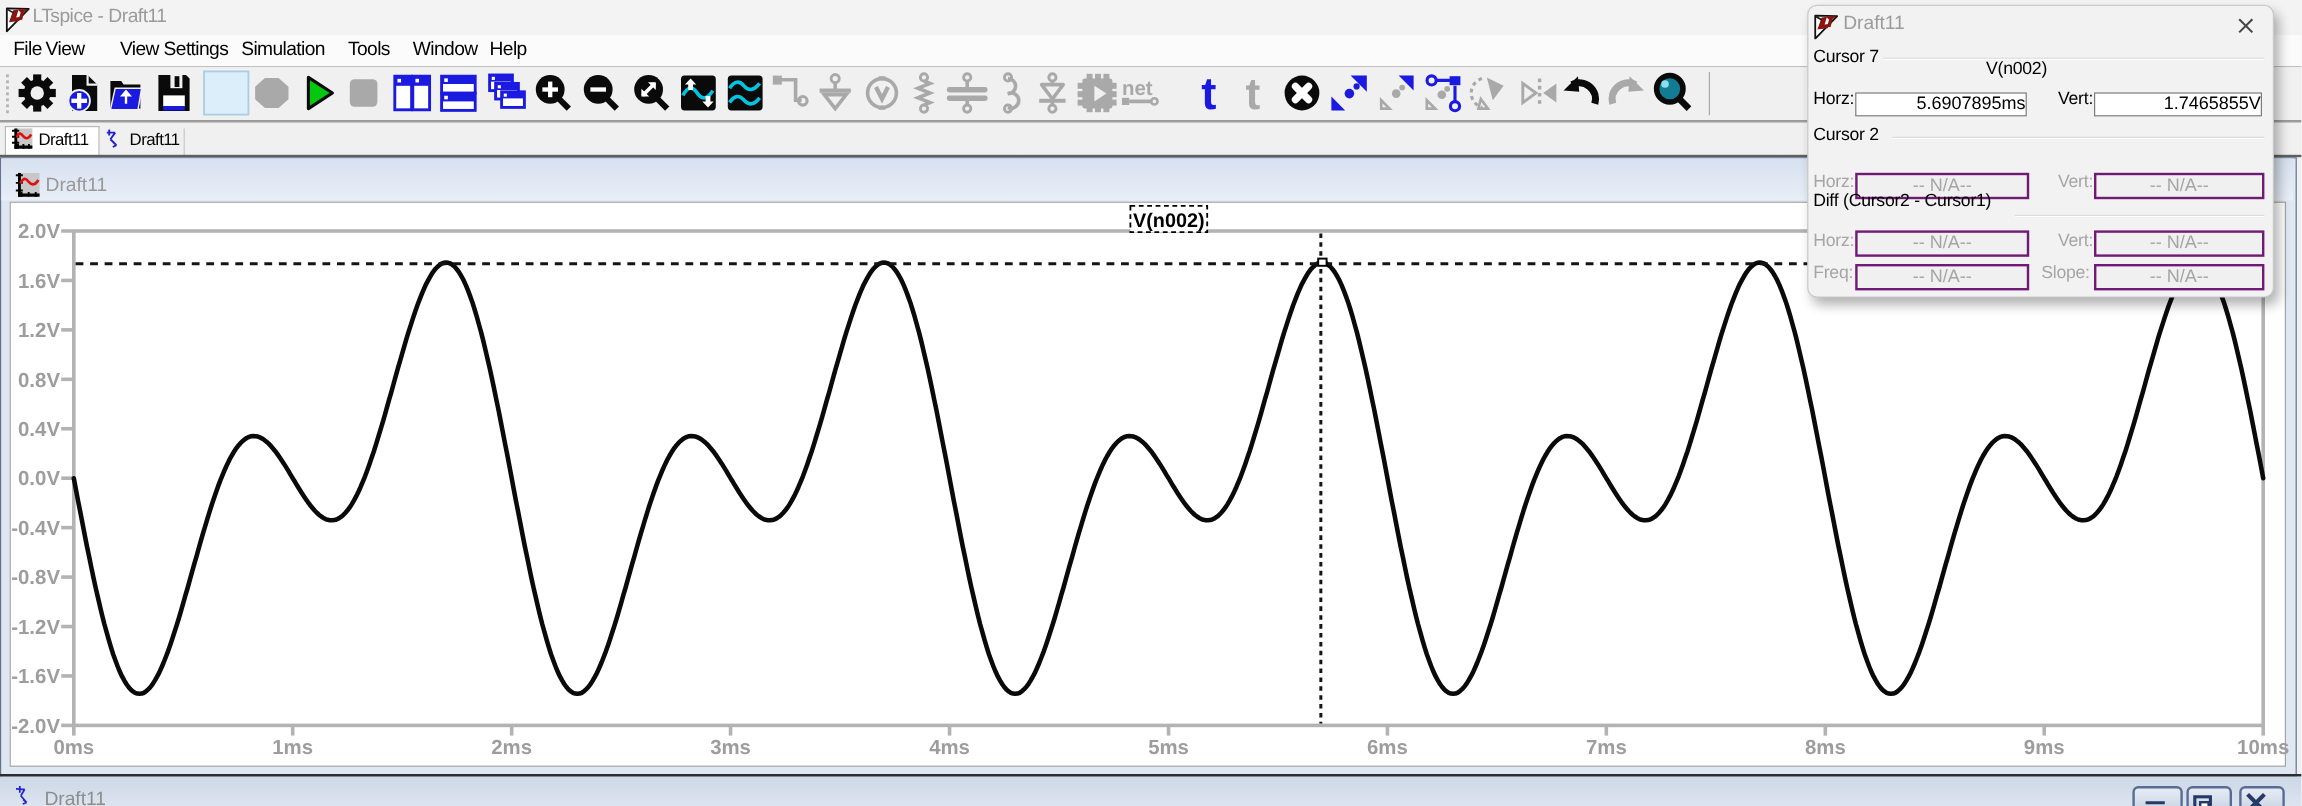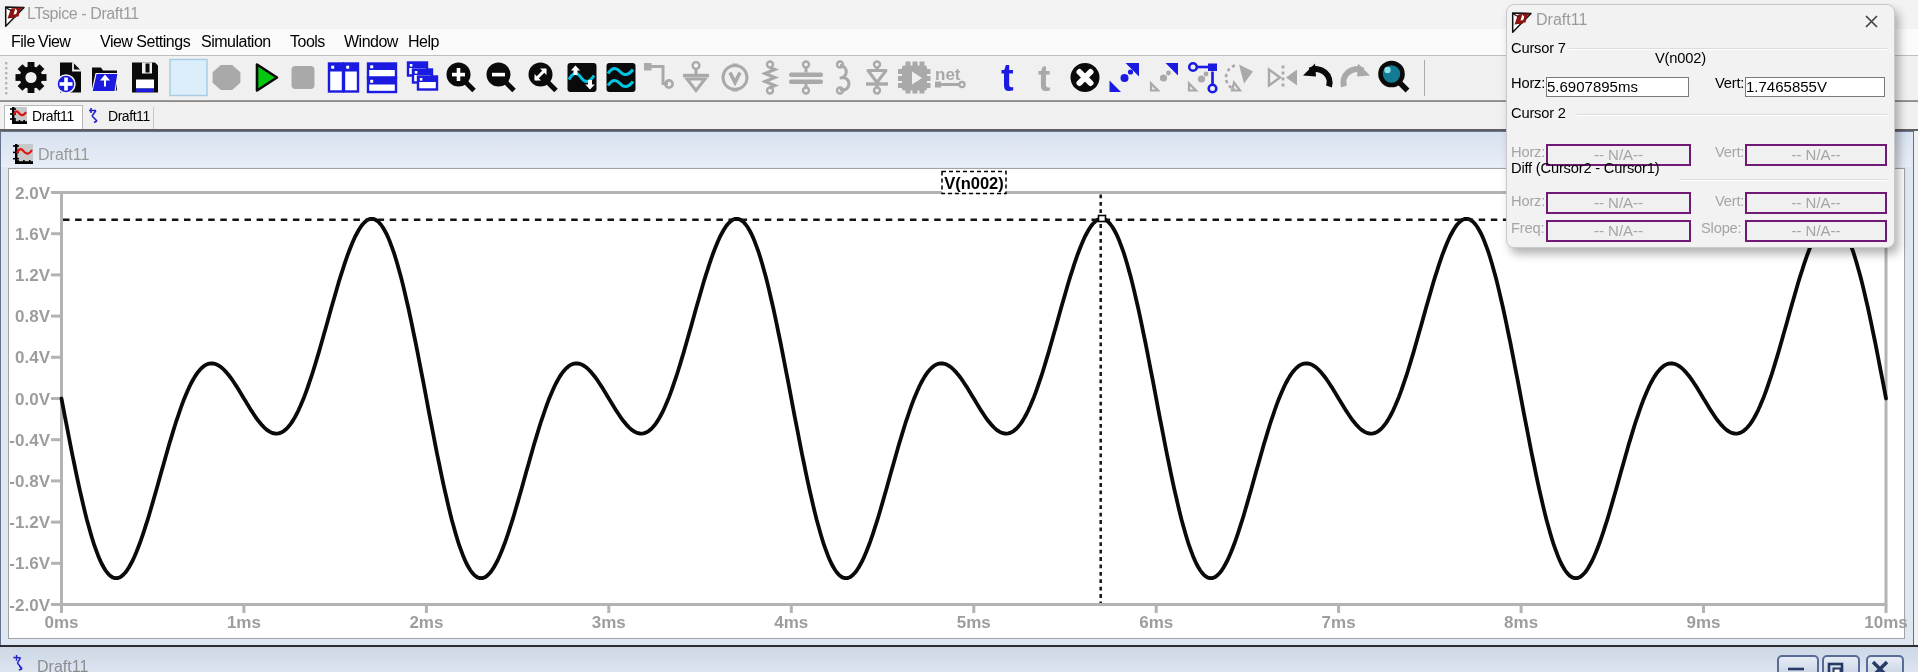--- a/index.html
+++ b/index.html
@@ -24,21 +24,21 @@
 #plotpane{left:8px;top:168px;width:1895px;height:469px;background:#ffffff;border:1px solid #a3a3a3;}
 
 #bwin{left:0;top:645px;width:1918px;height:27px;background:linear-gradient(#cdd8e6,#dde5f0);border-top:2px solid #2d2d2d;}
 #bwtext{left:37px;top:658px;font-size:16px;color:#8d8d8d;}
 .bbtn{position:absolute;top:655px;width:42px;height:26px;box-sizing:border-box;border:2px solid #5a6c96;border-radius:5px;background:linear-gradient(#e6ecf5,#c3cfdf);}
 
 #dlg{left:1506px;top:4px;width:387px;height:242px;background:#f2f2f2;border:1px solid #c9c9c9;border-radius:8px;box-shadow:4px 6px 10px rgba(0,0,0,0.30);}
 #dlg .lbl{position:absolute;font-size:14.7px;color:#000;letter-spacing:-0.2px;}
 #dlg .glbl{position:absolute;font-size:14.7px;color:#a5a5a5;letter-spacing:-0.2px;}
 #dlg .gline{position:absolute;height:1px;background:#dcdcdc;border-bottom:1px solid #fff;}
-#dlg .ebox{position:absolute;width:141px;height:18px;background:#fff;border:1px solid #7a7a7a;font-size:15px;color:#000;text-align:left;line-height:18px;}
+#dlg .ebox{position:absolute;width:141px;height:18px;background:#fff;border:1px solid #7a7a7a;font-size:15px;color:#000;text-align:right;line-height:18px;}
 #dlg .dbox{position:absolute;width:141px;height:18px;background:#f0f0f0;border:2px solid #701a75;font-size:15px;color:#a5a5a5;text-align:center;line-height:18px;}
 #dlgtitle{position:absolute;left:29px;top:6px;font-size:16px;color:#9b9b9b;}
 </style>
 </head>
 <body>
 <div class="abs" id="titlebar"></div>
 <div class="abs" id="titletext">LTspice - Draft11</div>
 <svg class="abs" id="applogo" style="left:3px;top:3px" width="24" height="24" viewBox="0 0 24 24">
     <path d="M2.7,23.2 L2.7,4 L21,4.4 Z" fill="#ffffff" stroke="#111" stroke-width="1.5" stroke-linejoin="round"></path>
 <path d="M8,5.5 L12.5,5 L10.5,11.5 L14,11 L13,14.5 L4.5,15.5 Z" fill="#8c1410"></path>

